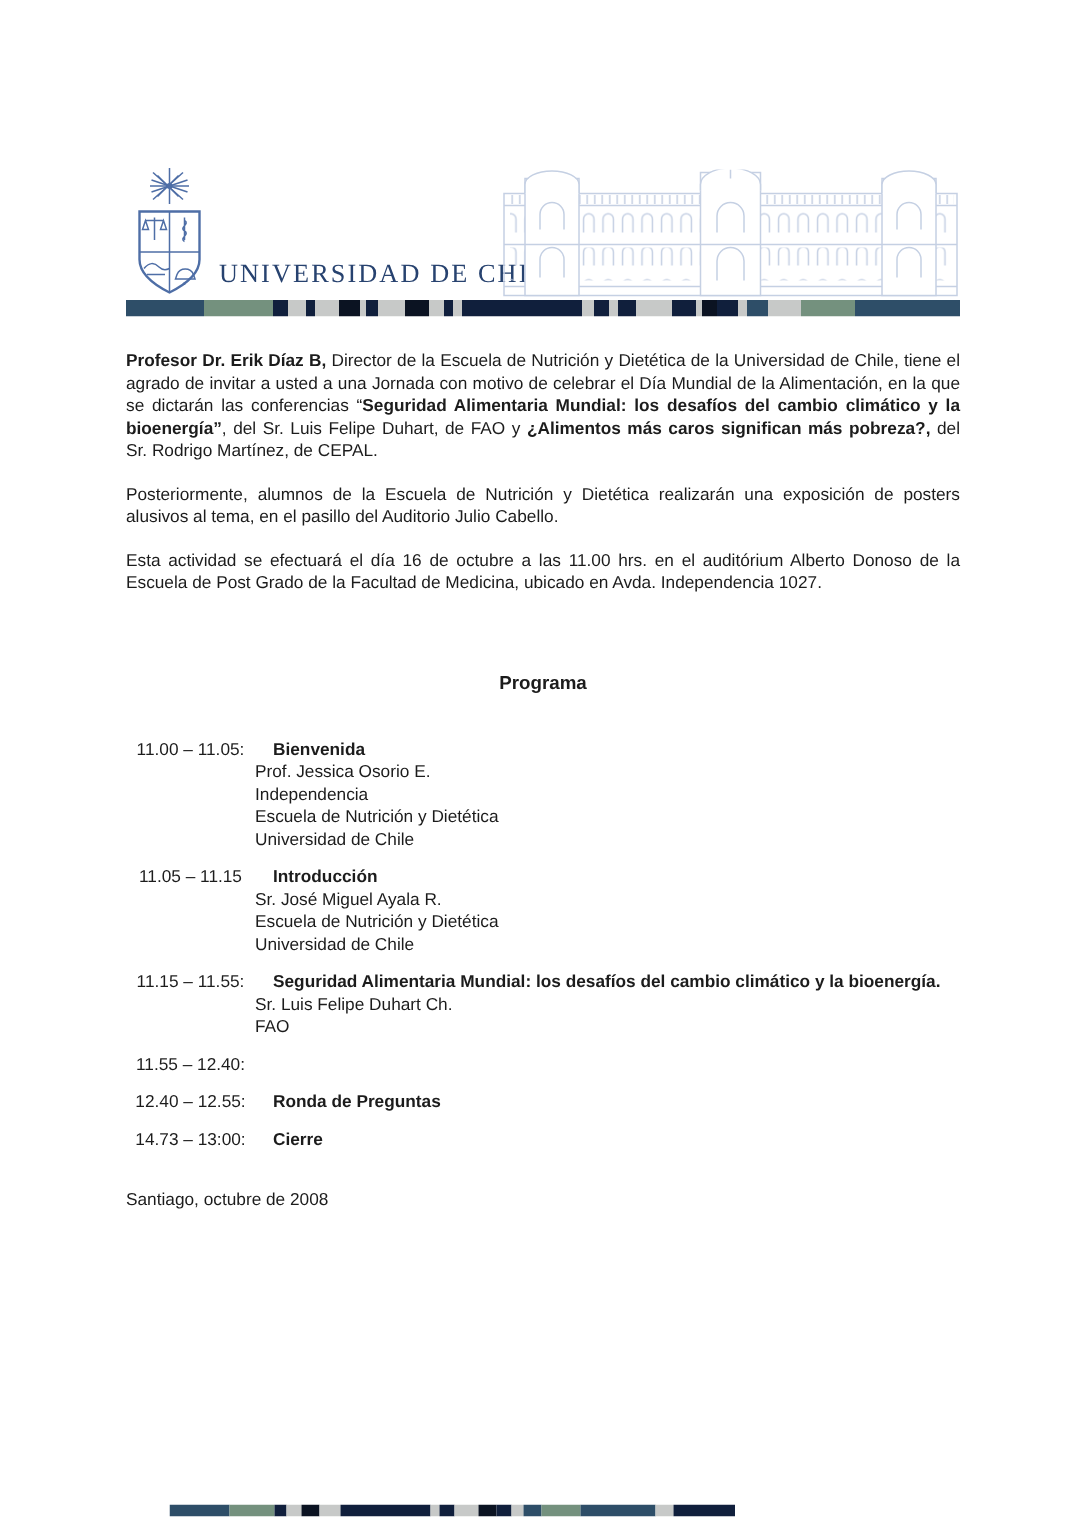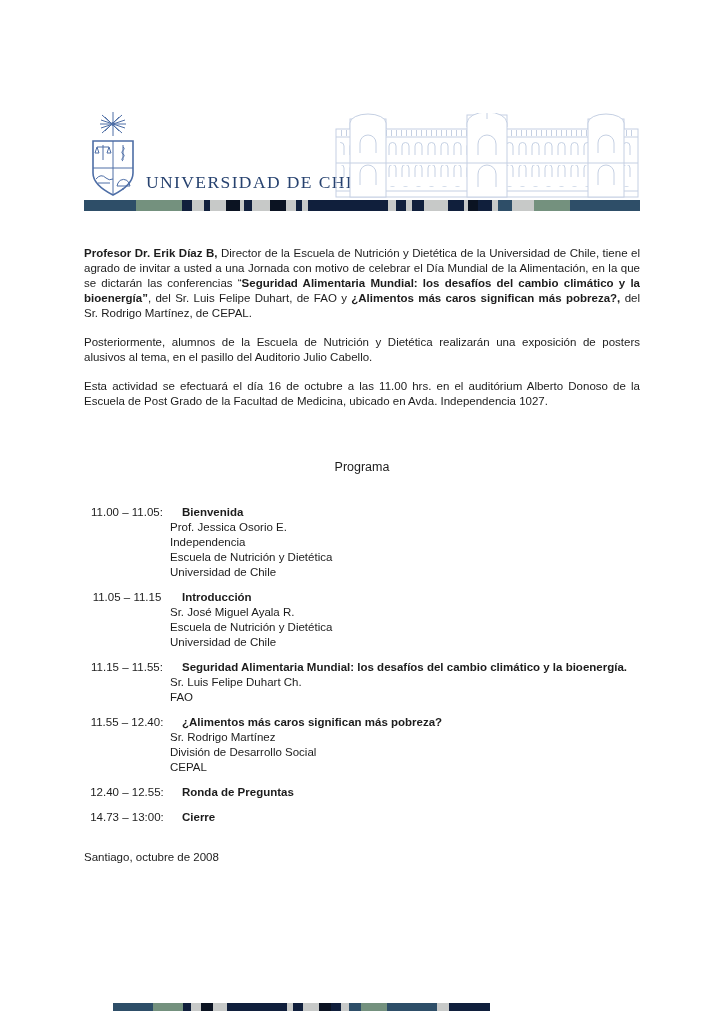--- a/index.html
+++ b/index.html
@@ -13,24 +13,24 @@
     position:absolute;left:146px;top:172px;
     font-family:"Liberation Serif",serif;font-size:17.5px;letter-spacing:1.4px;
     color:#27426f;white-space:nowrap;
   }
   .building{position:absolute;left:334px;top:113px;}
   .band{position:absolute;display:flex;overflow:hidden;}
   .band-top{left:84px;top:200px;width:556px;height:11px;}
   .band-bottom{left:113px;top:1003px;width:377px;height:8px;}
   .band > div{height:100%;flex:none;}
   
-  .content{position:absolute;left:84px;top:246px;width:556px;font-size:11.5px;line-height:15px;}
+  .content{position:absolute;left:84px;top:234px;width:556px;font-size:11.5px;line-height:15px;}
   .content p{margin:0 0 14px;text-align:justify;}
   b,.b{font-weight:bold;}
-  .prog-title{margin:18px;padding-top:32px;text-align:center;font-weight:normal;font-size:12.5px;line-height:16px;}
+  .prog-title{margin:18px;padding-top:32px;text-align:center;font-weight:bold;font-size:12.5px;line-height:16px;}
   .sched{margin-top:30px;}
   .srow{display:flex;margin-bottom:10px;}
   .stime{width:86px;flex:none;white-space:nowrap;text-align:center;}
   .sdesc{flex:1;}
   .stopic{font-weight:bold;white-space:nowrap;padding-left:12px;}
   .footer{text-align:left;margin-top:25px;}
 </style>
 </head>
 <body>
 
@@ -175,26 +175,20 @@
         <div class="stime">11.15 – 11.55:</div>
         <div class="sdesc">
           <div class="stopic">Seguridad Alimentaria Mundial: los desafíos del cambio climático y la bioenergía.</div>
           <div>Sr. Luis Felipe Duhart Ch.</div>
           <div>FAO</div>
         </div>
       </div>
 
       <div class="srow">
         <div class="stime">11.55 – 12.40:</div>
-        <div class="sdesc">
-          <div class="stopic">¿Alimentos más caros significan más pobreza?</div>
-          <div>Sr. Rodrigo Martínez</div>
-          <div>División de Desarrollo Social</div>
-          <div>CEPAL</div>
-        </div>
       </div>
 
       <div class="srow">
         <div class="stime">12.40 – 12.55:</div>
         <div class="sdesc">
           <div class="stopic">Ronda de Preguntas</div>
         </div>
       </div>
 
       <div class="srow">

